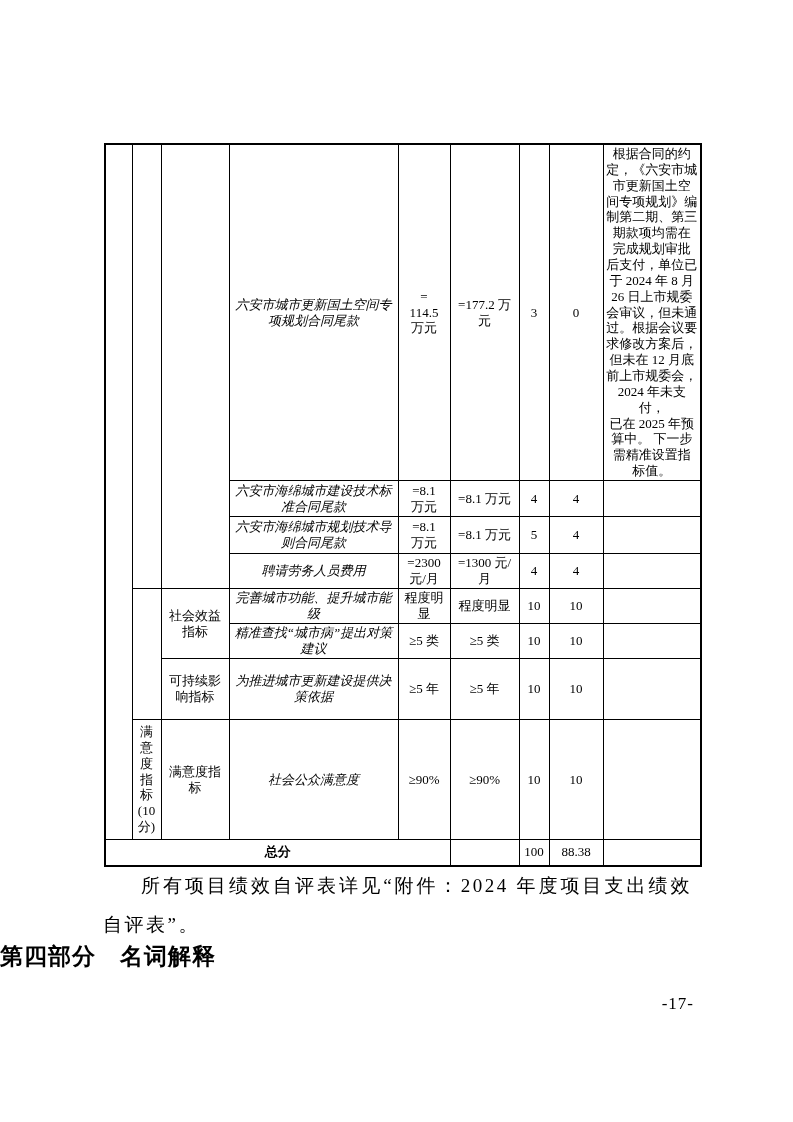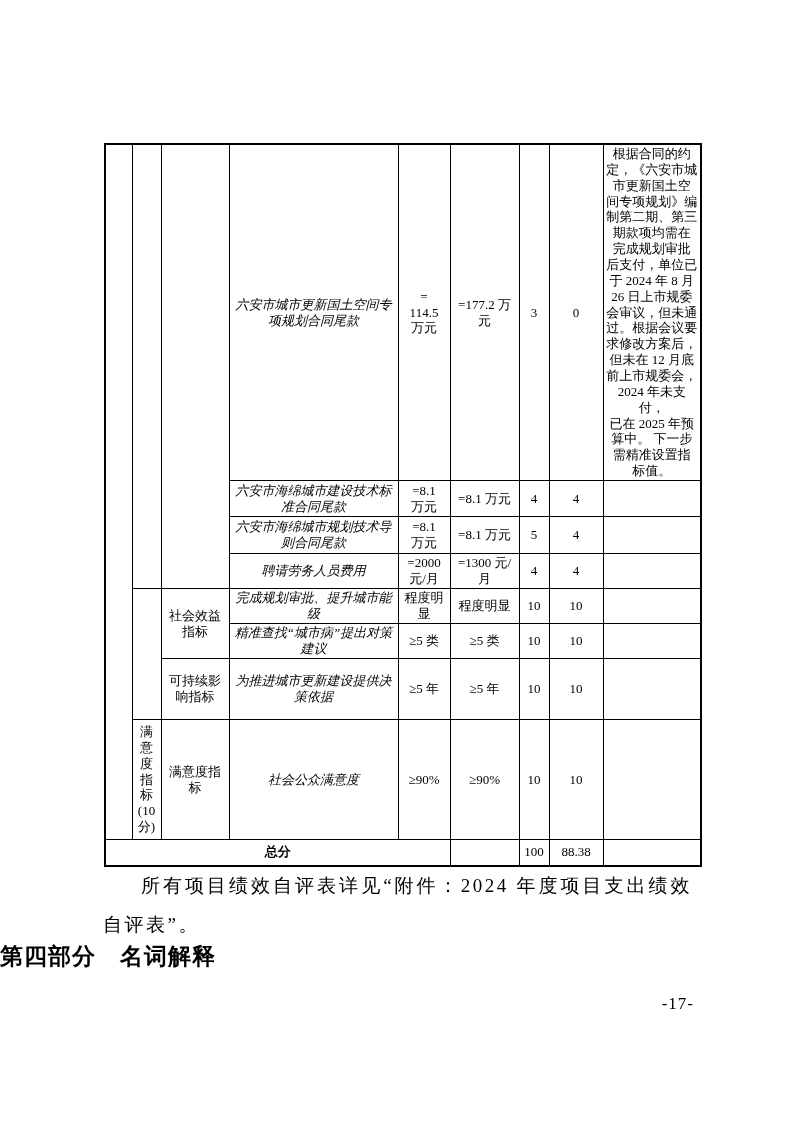--- a/index.html
+++ b/index.html
@@ -164,32 +164,32 @@
     <td class="name">六安市海绵城市规划技术导则合同尾款</td>
     <td class="pre">=8.1
 万元</td>
     <td class="pre">=8.1 万元</td>
     <td class="score">5</td>
     <td class="score">4</td>
     <td class="note"></td>
   </tr>
   <tr style="height:35px">
     <td class="name">聘请劳务人员费用</td>
-    <td class="pre">=2000
+    <td class="pre">=2300
 元/月</td>
     <td class="pre">=1300 元/
 月</td>
     <td class="score">4</td>
     <td class="score">4</td>
     <td class="note"></td>
   </tr>
   <tr style="height:35px">
     <td rowspan="3"></td>
     <td rowspan="2" class="group">社会效益指标</td>
-    <td class="name">完成规划审批、提升城市能级</td>
+    <td class="name">完善城市功能、提升城市能级</td>
     <td class="pre">程度明
 显</td>
     <td class="pre">程度明显</td>
     <td class="score">10</td>
     <td class="score">10</td>
     <td class="note"></td>
   </tr>
   <tr style="height:35px">
     <td class="name">精准查找“城市病”提出对策建议</td>
     <td class="pre">≥5 类</td>

